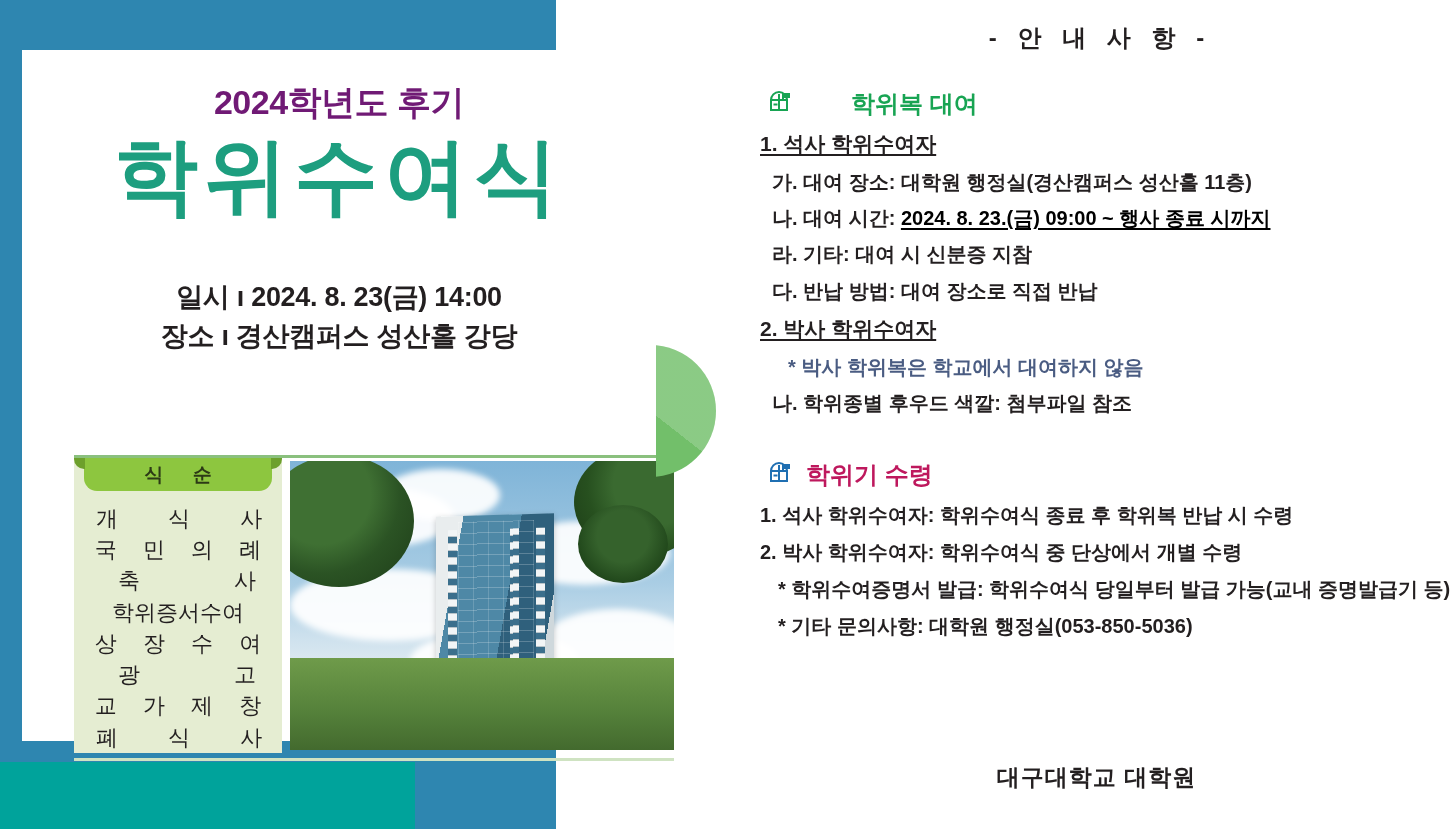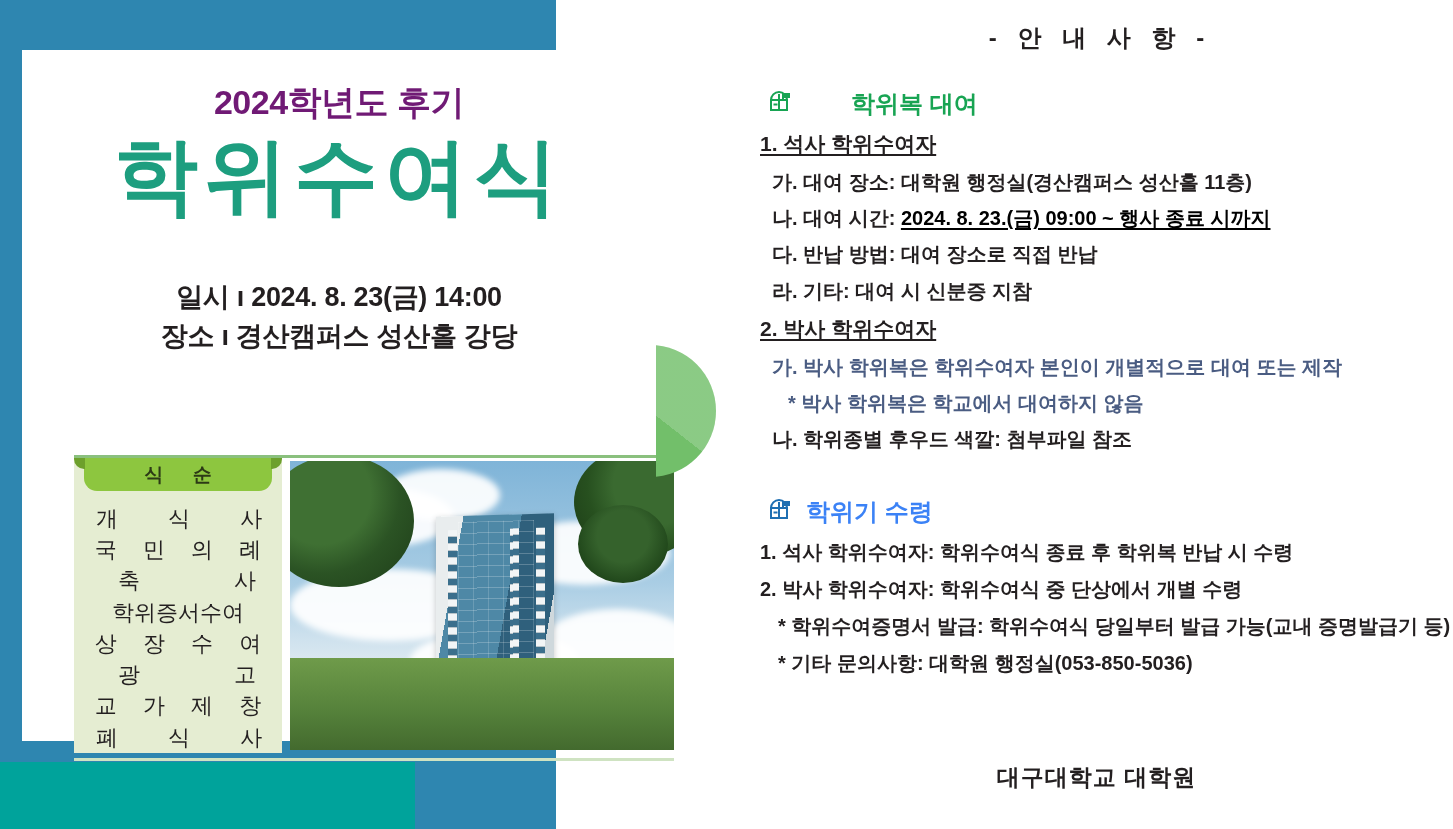--- a/index.html
+++ b/index.html
@@ -303,21 +303,21 @@
     gap: 12px;
     margin: 0 0 8px 8px;
   }
   .mailbox-icon { display: block; flex: 0 0 auto; }
   .section-head-label {
     font-size: 24px;
     font-weight: 700;
     letter-spacing: 0px;
   }
   .section-head.green .section-head-label { color: #18a453; margin-left: 45px; }
-  .section-head.blue  .section-head-label { color: #3b82f6; }
+  .section-head.blue  .section-head-label { color: #be185d; }
 
   .lvl1 {
     font-size: 21px;
     font-weight: 700;
     color: #231f20;
     margin: 6px 0 6px 0;
     line-height: 1.5;
     white-space: nowrap;
   }
   .lvl1 .u { text-decoration: underline; text-underline-offset: 3px; }
@@ -455,29 +455,28 @@
       <div class="lvl1">
         <span class="u">1. 석사 학위수여자</span>
       </div>
 
       <div class="lvl2">가. 대여 장소: 대학원 행정실(경산캠퍼스 성산홀 11층)</div>
 
       <div class="lvl2">
         <span>나. 대여 시간: </span><span class="hl-red">2024. 8. 23.(금) 09:00 ~ 행사 종료 시까지</span>
       </div>
 
+      <div class="lvl2">라. 기타: 대여 시 신분증 지참</div>
+
       <div class="lvl2">다. 반납 방법: 대여 장소로 직접 반납</div>
-
-      <div class="lvl2">라. 기타: 대여 시 신분증 지참</div>
 
       <div class="lvl1">
         <span class="u">2. 박사 학위수여자</span>
       </div>
 
-      <div class="lvl2 muted">가. 박사 학위복은 학위수여자 본인이 개별적으로 대여 또는 제작</div>
 
       <div class="lvl2 muted indent-star">* 박사 학위복은 학교에서 대여하지 않음</div>
 
       <div class="lvl2">나. 학위종별 후우드 색깔: 첨부파일 참조</div>
     </div>
 
     <div class="section-gap"></div>
 
     <div class="section">
       <div class="section-head blue">

